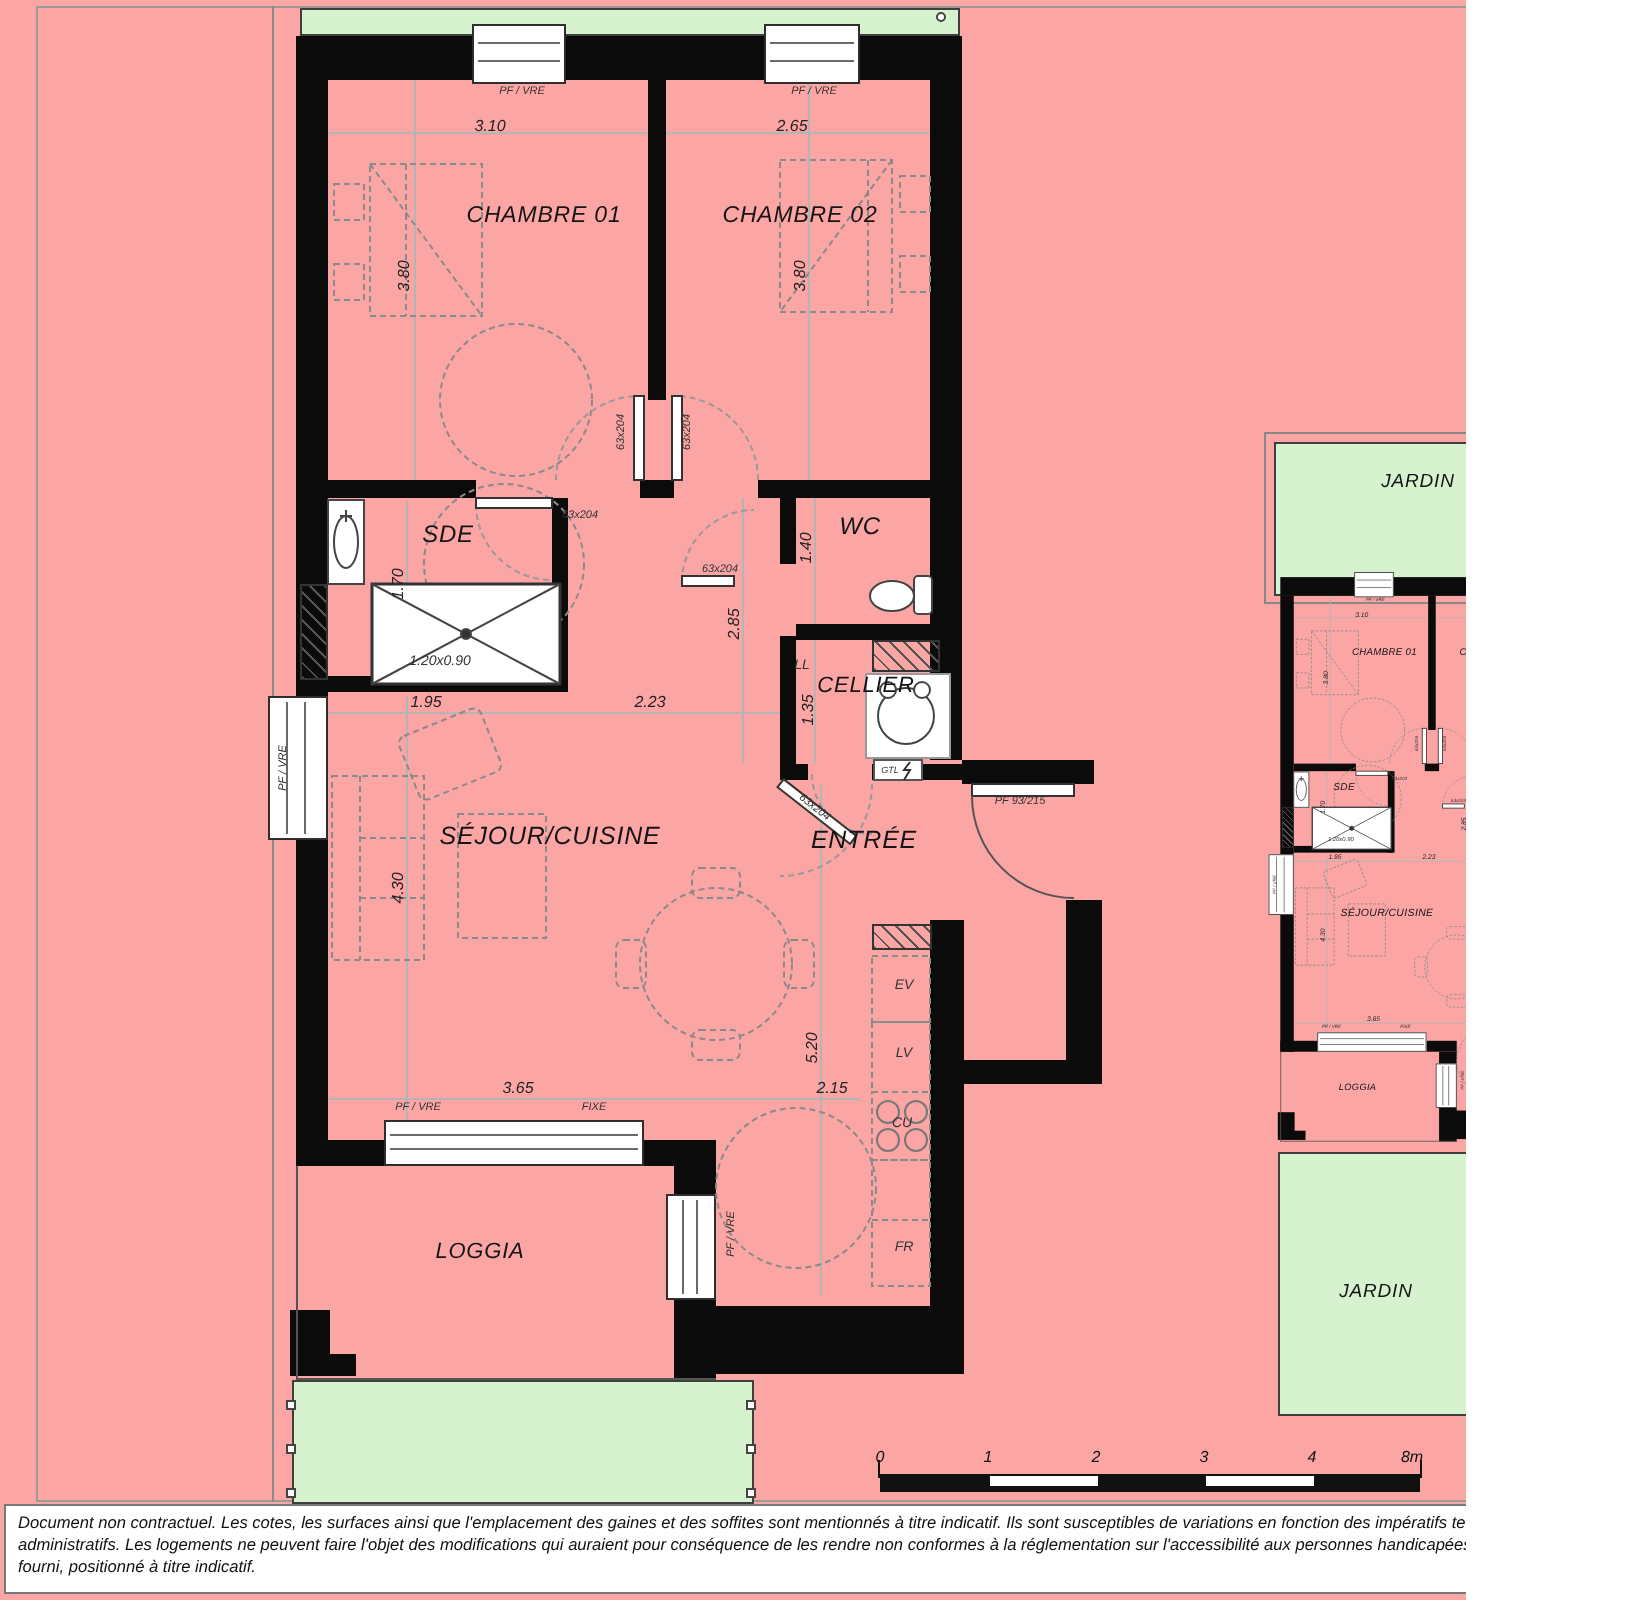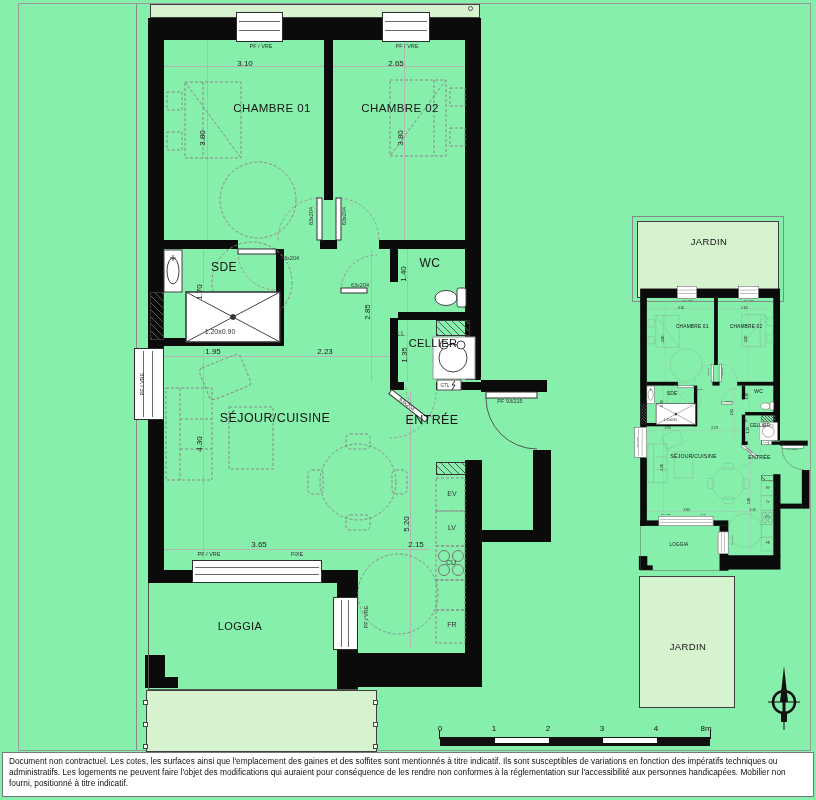--- a/index.html
+++ b/index.html
@@ -1,16 +1,16 @@
 <!DOCTYPE html>
 <html><head>
 <meta charset="utf-8">
 <style>
   html,body{margin:0;padding:0;background:#fff;font-family:"Liberation Sans",sans-serif;}
-  #sheet{position:relative;width:816px;height:800px;background:#86efac;overflow:hidden;}
+  #sheet{position:relative;width:733px;height:800px;background:#fca5a5;overflow:hidden;font-style:italic;}
   .a{position:absolute;}
   .wall{position:absolute;background:#0b0b0b;}
   .green{position:absolute;background:#d6f2cf;border:1px solid #3f3f3f;box-sizing:border-box;}
   .gl{position:absolute;background:#b5b5b5;}
   .win{position:absolute;background:#fff;border:1px solid #2e2e2e;box-sizing:border-box;}
   .wl{position:absolute;background:#6a6a6a;}
   .wl.h{left:2px;right:2px;height:1px;}
   .wl.v{top:2px;bottom:2px;width:1px;}
   .hatch{position:absolute;border:1px solid #333;box-sizing:border-box;
          background:repeating-linear-gradient(45deg,#555 0 1px,transparent 1px 5px);}

